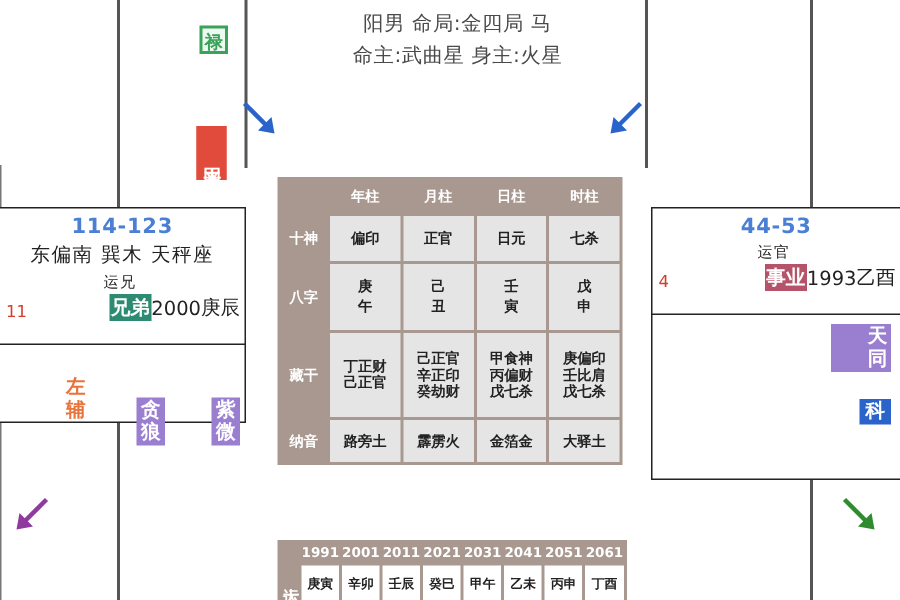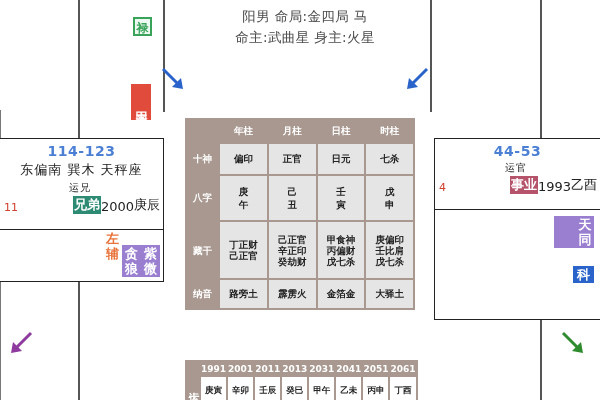--- a/index.html
+++ b/index.html
@@ -141,21 +141,21 @@
       <div class="pyun" style="margin-top:2px;">运兄</div>
       <div class="pfoot" style="margin-top:1px;">
         <span class="num">11</span>
         <span class="spacer"></span>
         <span class="tag teal">兄弟</span>
         <span class="yr">2000</span>
         <span class="gz">庚辰</span>
       </div>
     </div>
     <div class="pbox" style="height:52px; border-top:none; border-left:none;">
-      <div class="stars" style="right:3px; top:0; position:absolute;">
+      <div class="stars" style="right:3px; top:20px; position:absolute;gap:31px;">
         <div class="chip orange">
           <span class="c">左辅</span>
         </div>
         <div class="chip purple">
           <span class="c">贪狼</span>
         </div>
         <div class="chip purple">
           <span class="c">紫微</span>
         </div>
       </div>
@@ -227,21 +227,21 @@
   <div id="dayun-wrap">
     <table id="dayun">
       <tbody>
           <tr>
         <td class="lbl" rowspan="2" style="writing-mode:vertical-rl; text-orientation:upright;">
           <span>大运</span>
         </td>
         <td class="yhdr">1991</td>
         <td class="yhdr">2001</td>
         <td class="yhdr">2011</td>
-        <td class="yhdr">2013</td>
+        <td class="yhdr">2021</td>
         <td class="yhdr">2031</td>
         <td class="yhdr">2041</td>
         <td class="yhdr">2051</td>
         <td class="yhdr">2061</td>
       </tr>
       <tr>
         <td class="gzc">庚寅</td>
         <td class="gzc">辛卯</td>
         <td class="gzc">壬辰</td>
         <td class="gzc">癸巳</td>

